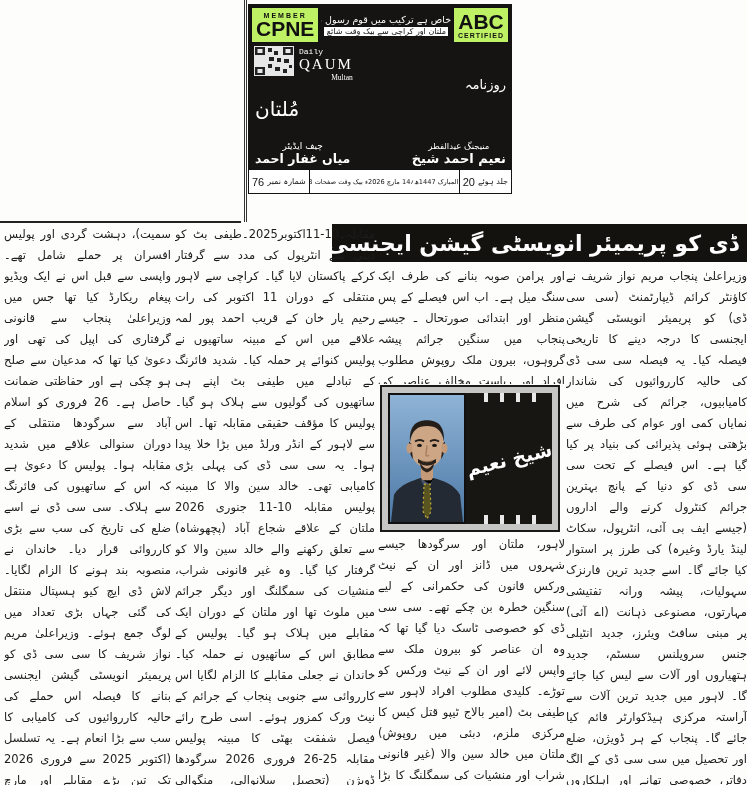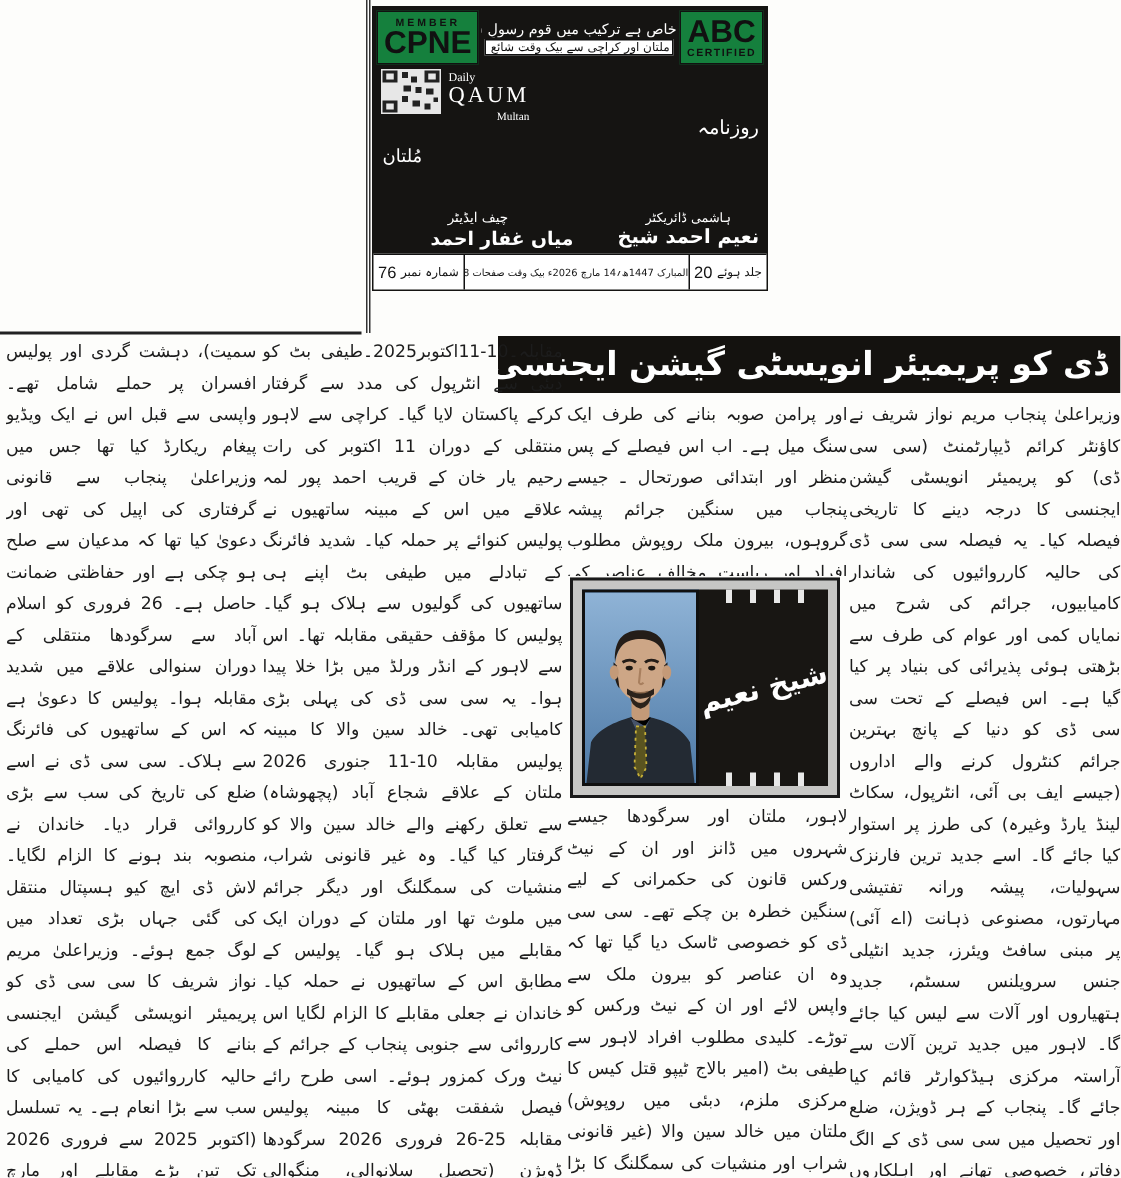--- a/index.html
+++ b/index.html
@@ -8,44 +8,44 @@
     font-family:"DejaVu Sans",sans-serif;color:#141414;overflow:hidden;
   }
   .abs{position:absolute;}
   
   .masthead{
     left:248px;top:4px;width:264px;height:190px;background:#151412;
     border:1px solid #151412;box-sizing:border-box;
     display:flex;flex-direction:column;
   }
   .mh-top{display:flex;height:40px;align-items:stretch;}
-  .badge{background:#15803d;color:#111;margin:2px;padding:1px 4px;text-align:center;
+  .badge{background:#bef264;color:#111;margin:2px;padding:1px 4px;text-align:center;
     display:flex;flex-direction:column;justify-content:center;border:1px solid #111;}
   .badge .small{font-size:7px;font-weight:bold;letter-spacing:2px;font-family:"Liberation Sans",sans-serif;}
   .badge .big{font-size:21px;font-weight:bold;line-height:20px;font-family:"Liberation Sans",sans-serif;}
   .mh-slogans{flex:1;display:flex;flex-direction:column;justify-content:center;min-width:0;}
   .slogan1{color:#fff;font-size:9.5px;text-align:center;white-space:nowrap;overflow:hidden;direction:rtl;}
   .slogan2{background:#fff;color:#111;font-size:8px;text-align:center;white-space:nowrap;
     overflow:hidden;margin:1px 2px 0 2px;padding:0 2px;direction:rtl;border:1px solid #111;}
   .mh-mid{position:relative;flex:1;}
   .qr{position:absolute;left:5px;top:1px;}
   .dq{position:absolute;left:50px;top:2px;color:#fff;font-family:"Liberation Serif",serif;}
-  .dq .d1{font-size:8px;}
+  .dq .d1{font-size:8px;font-family:Liberation Mono, monospace;}
   .dq .d2{font-size:15px;letter-spacing:2px;}
   .dq .d3{font-size:7.5px;text-align:right;}
   .logo-big{position:absolute;left:62px;top:-14px;width:180px;text-align:center;
     color:#fff;font-size:96px;line-height:140px;font-weight:bold;direction:rtl;}
   .rozname{position:absolute;right:5px;top:32px;color:#fff;font-size:13px;direction:rtl;}
-  .cityur{position:absolute;left:6px;top:52px;color:#fff;font-size:12px;direction:rtl;}
+  .cityur{position:absolute;left:6px;top:52px;color:#fff;font-size:20px;direction:rtl;}
   .mdblk{position:absolute;right:5px;bottom:3px;color:#fff;text-align:center;direction:rtl;}
   .mdblk .t{font-size:8.5px;}
   .mdblk .n{font-size:13px;font-weight:bold;}
   .ceblk{position:absolute;left:6px;bottom:3px;color:#fff;text-align:center;direction:rtl;}
   .ceblk .t{font-size:9px;}
-  .ceblk .n{font-size:12.5px;font-weight:bold;margin-left:32px;}
+  .ceblk .n{font-size:12.5px;font-weight:bold;}
   .mh-bottom{height:23px;background:#fff;display:flex;direction:rtl;border-top:1px solid #111;}
   .mh-cell{display:flex;align-items:center;justify-content:center;gap:3px;
     border-left:1px solid #111;padding:0 3px;box-sizing:border-box;}
   .mh-cell:last-child{border-left:none;}
   .mh-cell .lbl{font-size:8px;direction:rtl;white-space:nowrap;}
   .mh-cell .num{font-size:11px;font-weight:normal;font-family:"Liberation Sans",sans-serif;}
   .mh-date{flex:1;font-size:6.6px;text-align:center;direction:rtl;white-space:nowrap;overflow:hidden;}
   
   .vrule{left:244px;top:0;width:1px;height:222px;border-left:1px solid #333;border-right:1px solid #333;background:#fff;}
   .hrule{left:0;top:221px;width:241px;height:2px;background:#222;}
@@ -126,21 +126,21 @@
       <rect x="35" y="19" width="3" height="3" fill="#222"></rect>
     </svg>
     <div class="dq">
       <div class="d1">Daily</div>
       <div class="d2">QAUM</div>
       <div class="d3">Multan</div>
     </div>
     <div class="rozname">روزنامہ</div>
     <div class="cityur">مُلتان</div>
     <div class="mdblk">
-      <div class="t">ہاشمی ڈائریکٹر</div>
+      <div class="t">منیجنگ عیدالفطر</div>
       <div class="n">نعیم احمد شیخ</div>
     </div>
     <div class="ceblk">
       <div class="t">چیف ایڈیٹر</div>
       <div class="n">میاں غفار احمد</div>
     </div>
   </div>
 
   <div class="mh-bottom">
     <div class="mh-cell">

